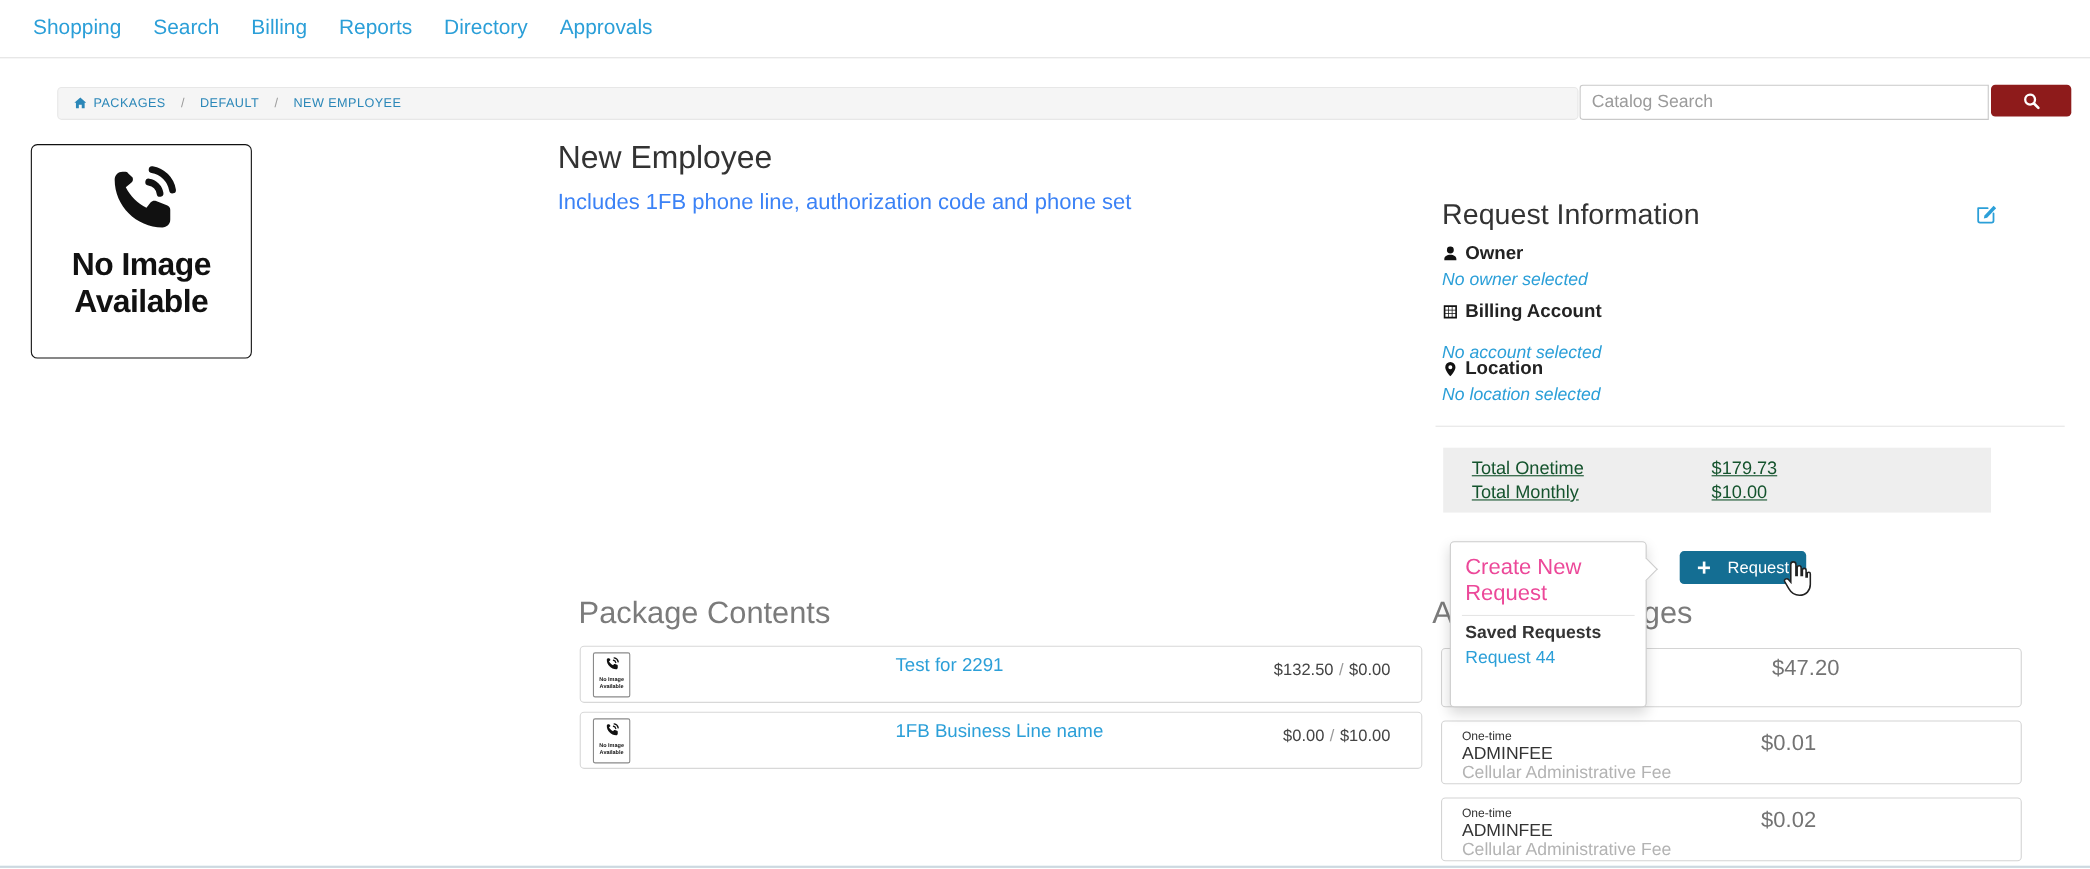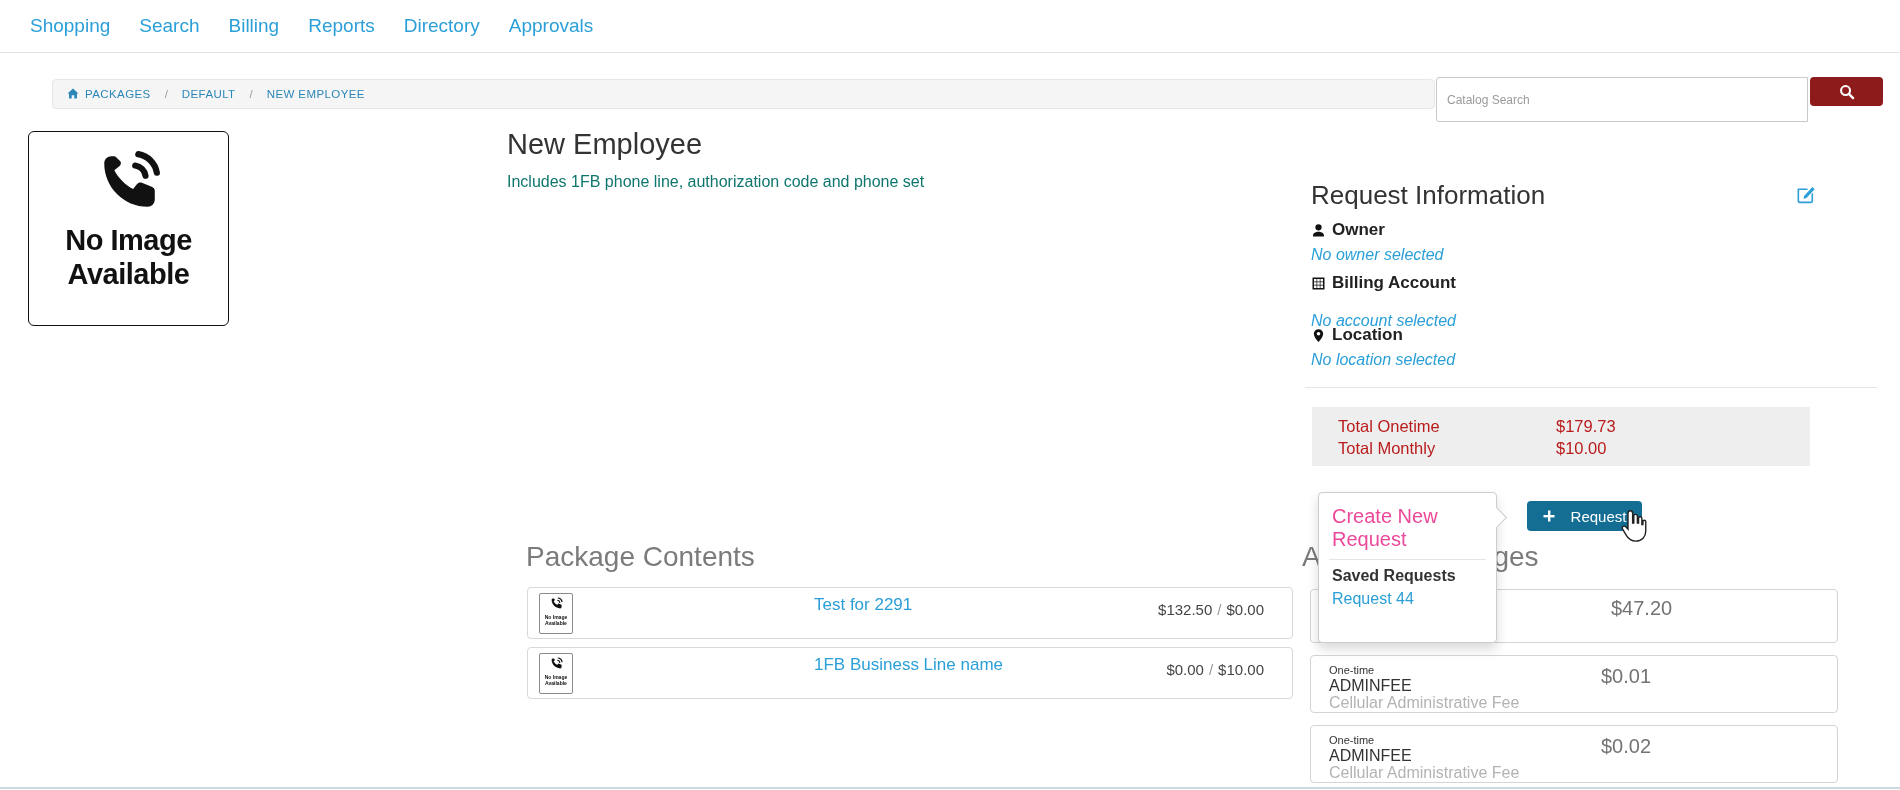--- a/index.html
+++ b/index.html
@@ -9,43 +9,43 @@
   .topnav{position:absolute;left:0;top:0;width:1900px;height:53px;border-bottom:1px solid #e2e2e2;display:flex;align-items:center;gap:29px;padding-left:30px;box-sizing:border-box;}
   .topnav a{font-size:19px;color:#2b9fd8;text-decoration:none;cursor:pointer;}
 
   
   .crumb-bar{position:absolute;left:24px;top:79px;width:1383px;height:30px;background:#f5f5f5;border:1px solid #e7e7e7;border-radius:4px;display:flex;align-items:center;padding-left:14px;box-sizing:border-box;margin-left:28px;}
   .crumb-bar a{font-size:11.5px;letter-spacing:.4px;color:#2b87b8;text-decoration:none;cursor:pointer;font-weight:400;}
   .crumb-sep{font-size:11.5px;color:#9a9a9a;margin:0 14px;}
   .home-ic{width:12px;height:12px;margin-right:6px;fill:#2b87b8;}
 
   
-  .search-input{position:absolute;left:1436px;top:77px;width:372px;height:45px;border:1px solid #c9c9c9;border-radius:3px 0 0 3px;box-sizing:border-box;font-size:12px;padding:0 10px;color:#7f1d1d;font-family:"Liberation Sans",sans-serif;}
+  .search-input{position:absolute;left:1436px;top:77px;width:372px;height:32px;border:1px solid #c9c9c9;border-radius:3px 0 0 3px;box-sizing:border-box;font-size:16px;padding:0 10px;color:#7f1d1d;font-family:"Liberation Sans",sans-serif;}
   .search-input::placeholder{color:#9b9b9b;}
   .search-btn{position:absolute;left:1810px;top:77px;width:73px;height:29px;background:#8e1b1b;border:none;border-radius:4px;cursor:pointer;display:flex;align-items:center;justify-content:center;}
 
   
   .noimg-box{position:absolute;left:28px;top:131px;width:201px;height:195px;background:#fff;border:1px solid #111;border-radius:6px;text-align:center;box-sizing:border-box;}
   .noimg-box .big-phone{width:66px;height:66px;margin-top:17px;}
   .noimg-text{font-size:29px;font-weight:bold;color:#111;line-height:34px;margin-top:4px;letter-spacing:-.5px;}
 
   
   .prod-title{position:absolute;left:507px;top:128px;font-size:29px;color:#333;}
-  .prod-desc{position:absolute;left:507px;top:173px;font-size:16px;color:#0f766e;}
+  .prod-desc{position:absolute;left:507px;top:173px;font-size:20px;color:#3b82f6;}
 
   
   .ri{position:absolute;left:1311px;top:180px;width:549px;}
   .ri-title{font-size:26px;color:#333;}
   .ri-edit{position:absolute;left:484px;top:4px;width:21px;height:21px;cursor:pointer;}
   .ri-label{position:absolute;left:0;display:flex;align-items:center;gap:6px;font-size:17px;font-weight:bold;color:#222;}
   .ri-label svg{width:15px;height:15px;fill:#111;}
   .ri-value{position:absolute;left:0;font-size:16px;font-style:italic;color:#2b9fd8;cursor:pointer;}
   .ri-divider{position:absolute;left:-6px;top:207px;width:572px;border-top:1px solid #e5e5e5;}
   .totals{position:absolute;left:1px;top:227px;width:498px;height:59px;background:#eee;box-sizing:border-box;padding:8px 0 0 26px;}
-  .tot-row{display:grid;grid-template-columns:218px auto;line-height:22px;font-size:16.5px;color:#b91c1c;}
+  .tot-row{display:grid;grid-template-columns:218px auto;line-height:22px;font-size:16.5px;color:#14532d;text-decoration:underline;}
 
   
   .req-btn{position:absolute;left:1527px;top:501px;width:115px;height:30px;background:#146e93;border:none;border-radius:4px;color:#fff;font-size:15px;font-weight:500;display:flex;align-items:center;justify-content:center;gap:16px;cursor:pointer;font-family:"Liberation Sans",sans-serif;}
   .cursor-hand{position:absolute;left:1617px;top:509px;width:31px;height:36px;z-index:30;pointer-events:none;}
 
   
   .dropdown{position:absolute;left:1318px;top:492px;width:179px;height:151px;background:#fff;border:1px solid #ccc;border-radius:4px;box-shadow:0 6px 12px rgba(0,0,0,.15);z-index:10;box-sizing:border-box;padding:12px 13px;}
   .dd-notch{position:absolute;right:-8px;top:17px;width:14px;height:14px;background:#fff;border-top:1px solid #ccc;border-right:1px solid #ccc;transform:rotate(45deg);}
   .dd-create{font-size:20px;color:#ec4899;cursor:pointer;}
   .dd-divider{border-top:1px solid #e5e5e5;margin:8px -3px 7px -3px;}

